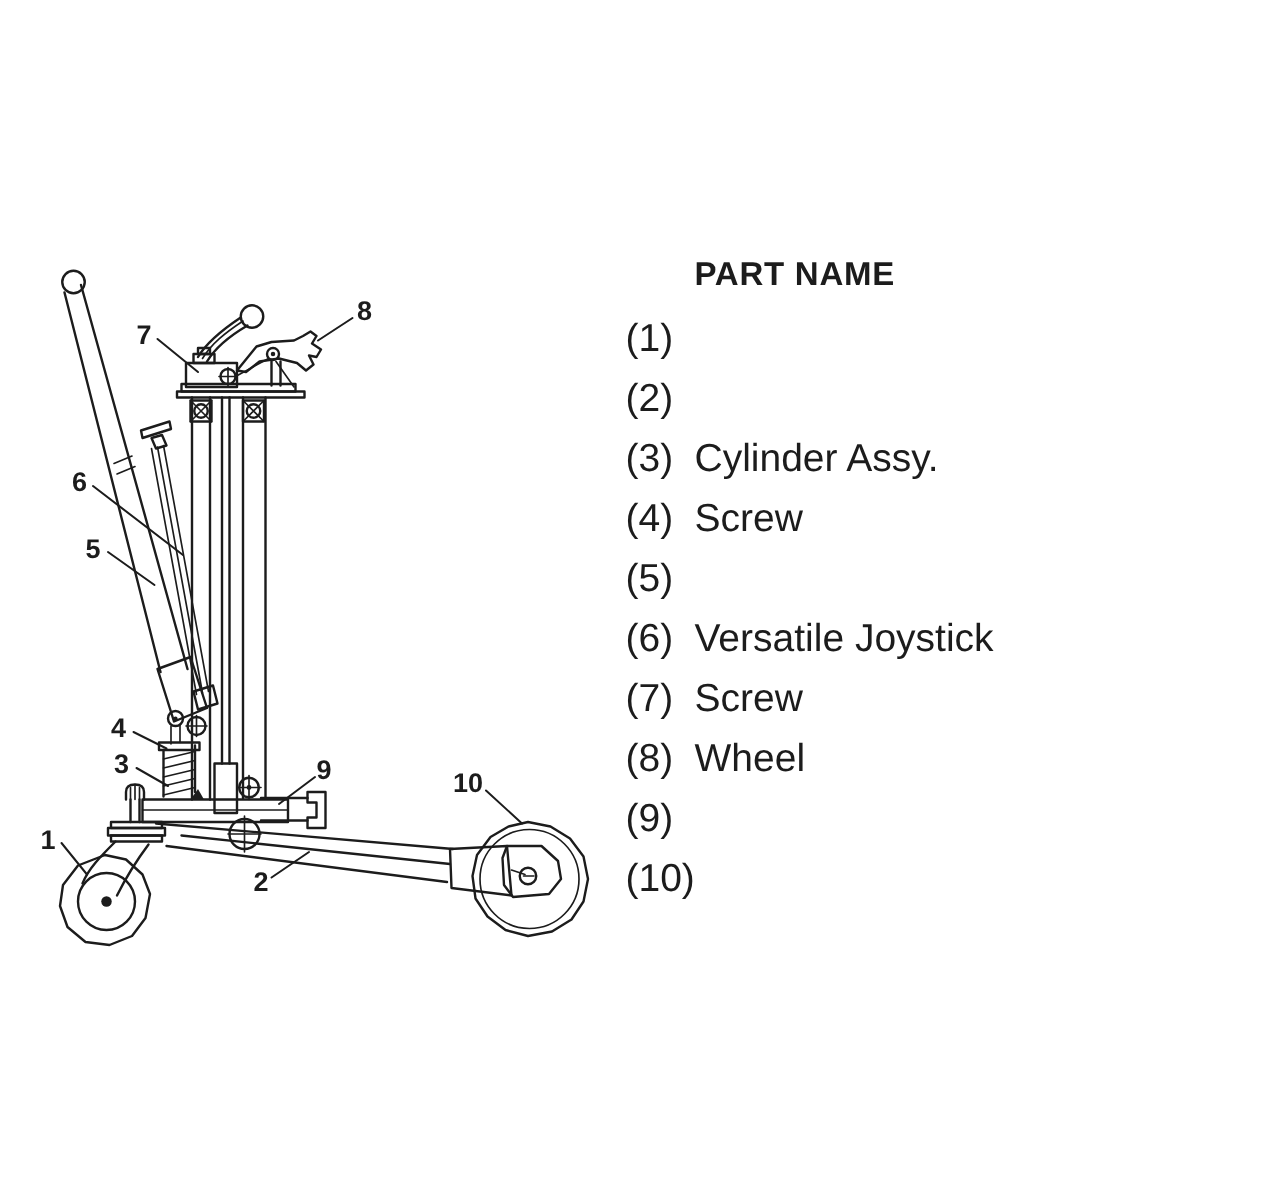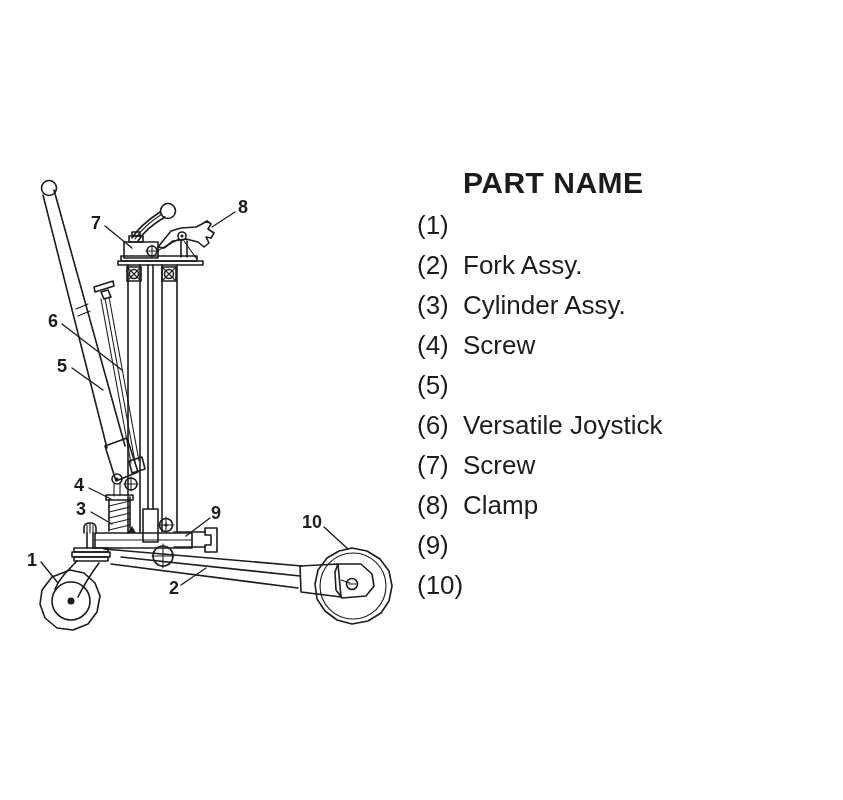--- a/index.html
+++ b/index.html
@@ -29,21 +29,21 @@
     fill:var(--ink);stroke:none;
     font-family:"Liberation Sans", sans-serif;
     font-weight:bold;font-size:18px;
     text-anchor:middle;
   }
   .parts-panel{
     position:absolute;left:417px;top:167px;width:426px;
   }
   .parts-title{
     margin:0 0 6px 46px;
-    font-size:30px;font-weight:bold;line-height:32px;
+    font-size:22px;font-weight:bold;line-height:32px;
     letter-spacing:0.5px;
   }
   .part-row{
     display:flex;align-items:center;
     height:40px;font-size:26px;line-height:40px;
     white-space:nowrap;
   }
   .part-num{min-width:46px;flex:none;}
   .part-name-text{flex:1;}
 </style>
@@ -192,21 +192,20 @@
   </svg>
 
   <div class="parts-panel">
     <h1 class="parts-title">PART NAME</h1>
 
     <div class="part-row">
       <span class="part-num">(1)</span>
     </div>
     <div class="part-row">
       <span class="part-num">(2)</span>
-      <span class="part-name-text">Fork Assy.</span>
     </div>
     <div class="part-row">
       <span class="part-num">(3)</span>
       <span class="part-name-text">Cylinder Assy.</span>
     </div>
     <div class="part-row">
       <span class="part-num">(4)</span>
       <span class="part-name-text">Screw</span>
     </div>
     <div class="part-row">
@@ -215,21 +214,21 @@
     <div class="part-row">
       <span class="part-num">(6)</span>
       <span class="part-name-text">Versatile Joystick</span>
     </div>
     <div class="part-row">
       <span class="part-num">(7)</span>
       <span class="part-name-text">Screw</span>
     </div>
     <div class="part-row">
       <span class="part-num">(8)</span>
-      <span class="part-name-text">Clamp</span>
+      <span class="part-name-text">Wheel</span>
     </div>
     <div class="part-row">
       <span class="part-num">(9)</span>
     </div>
     <div class="part-row">
       <span class="part-num">(10)</span>
     </div>
   </div>
 
 </div>

